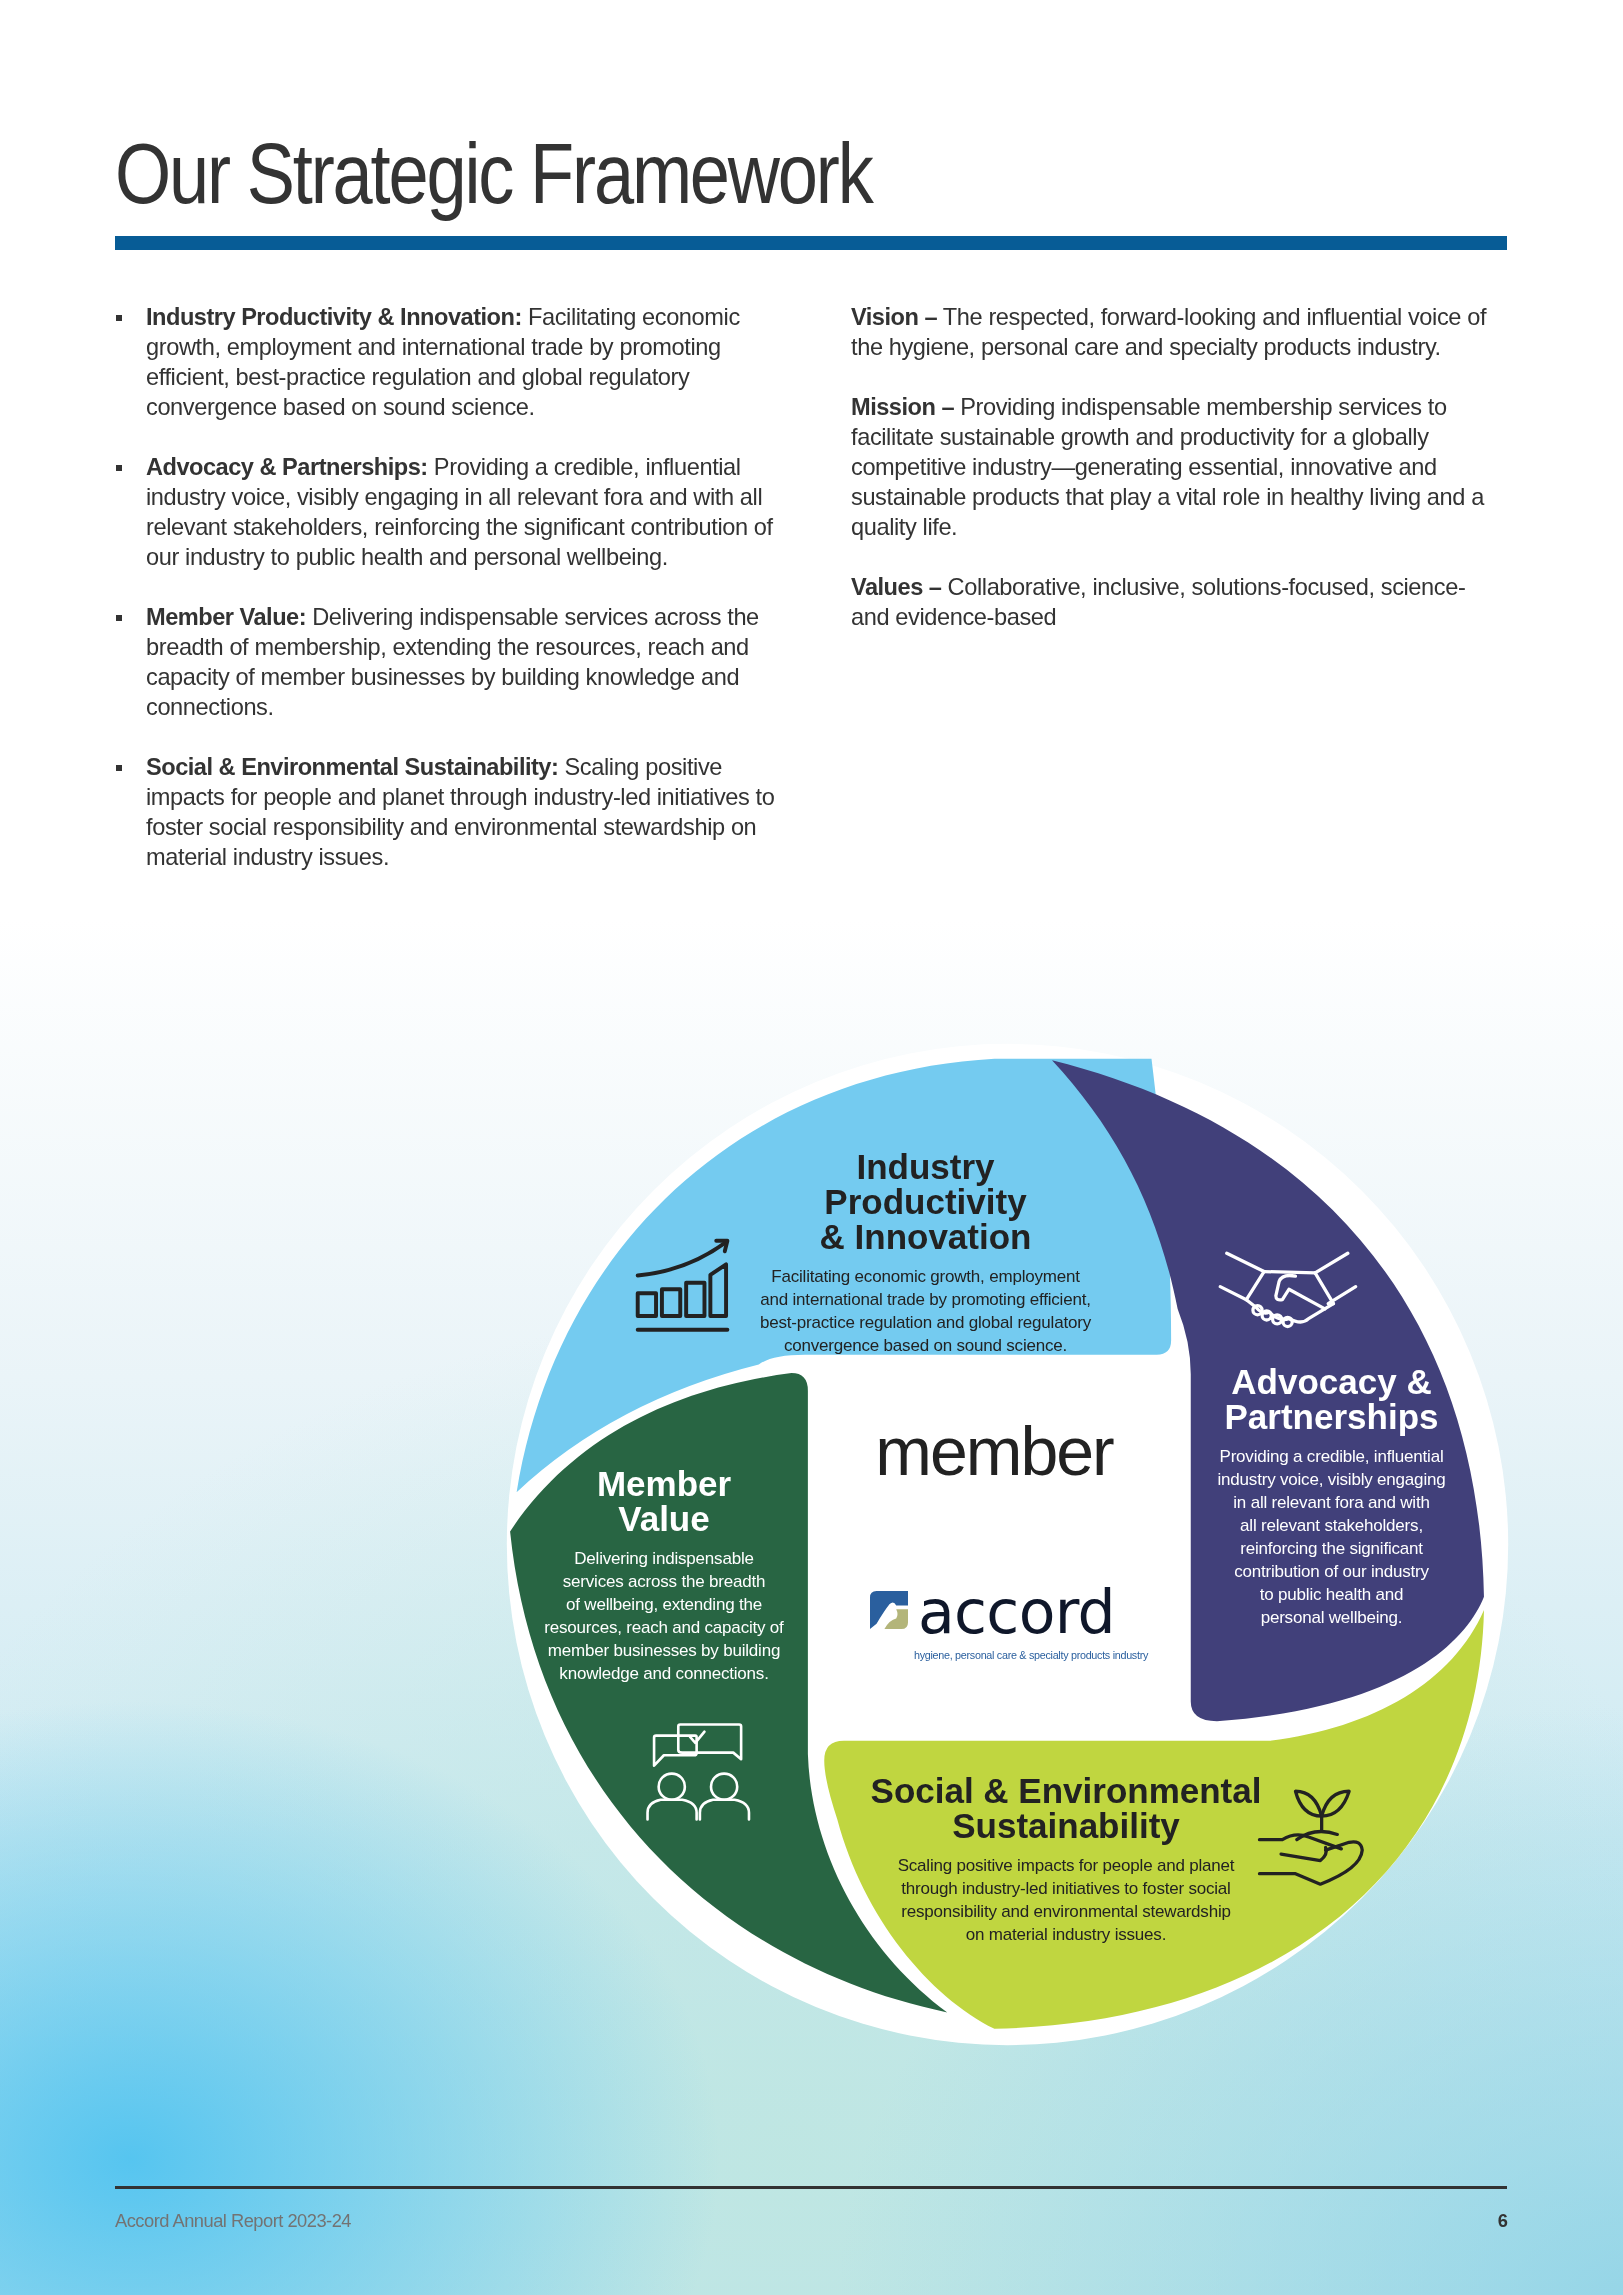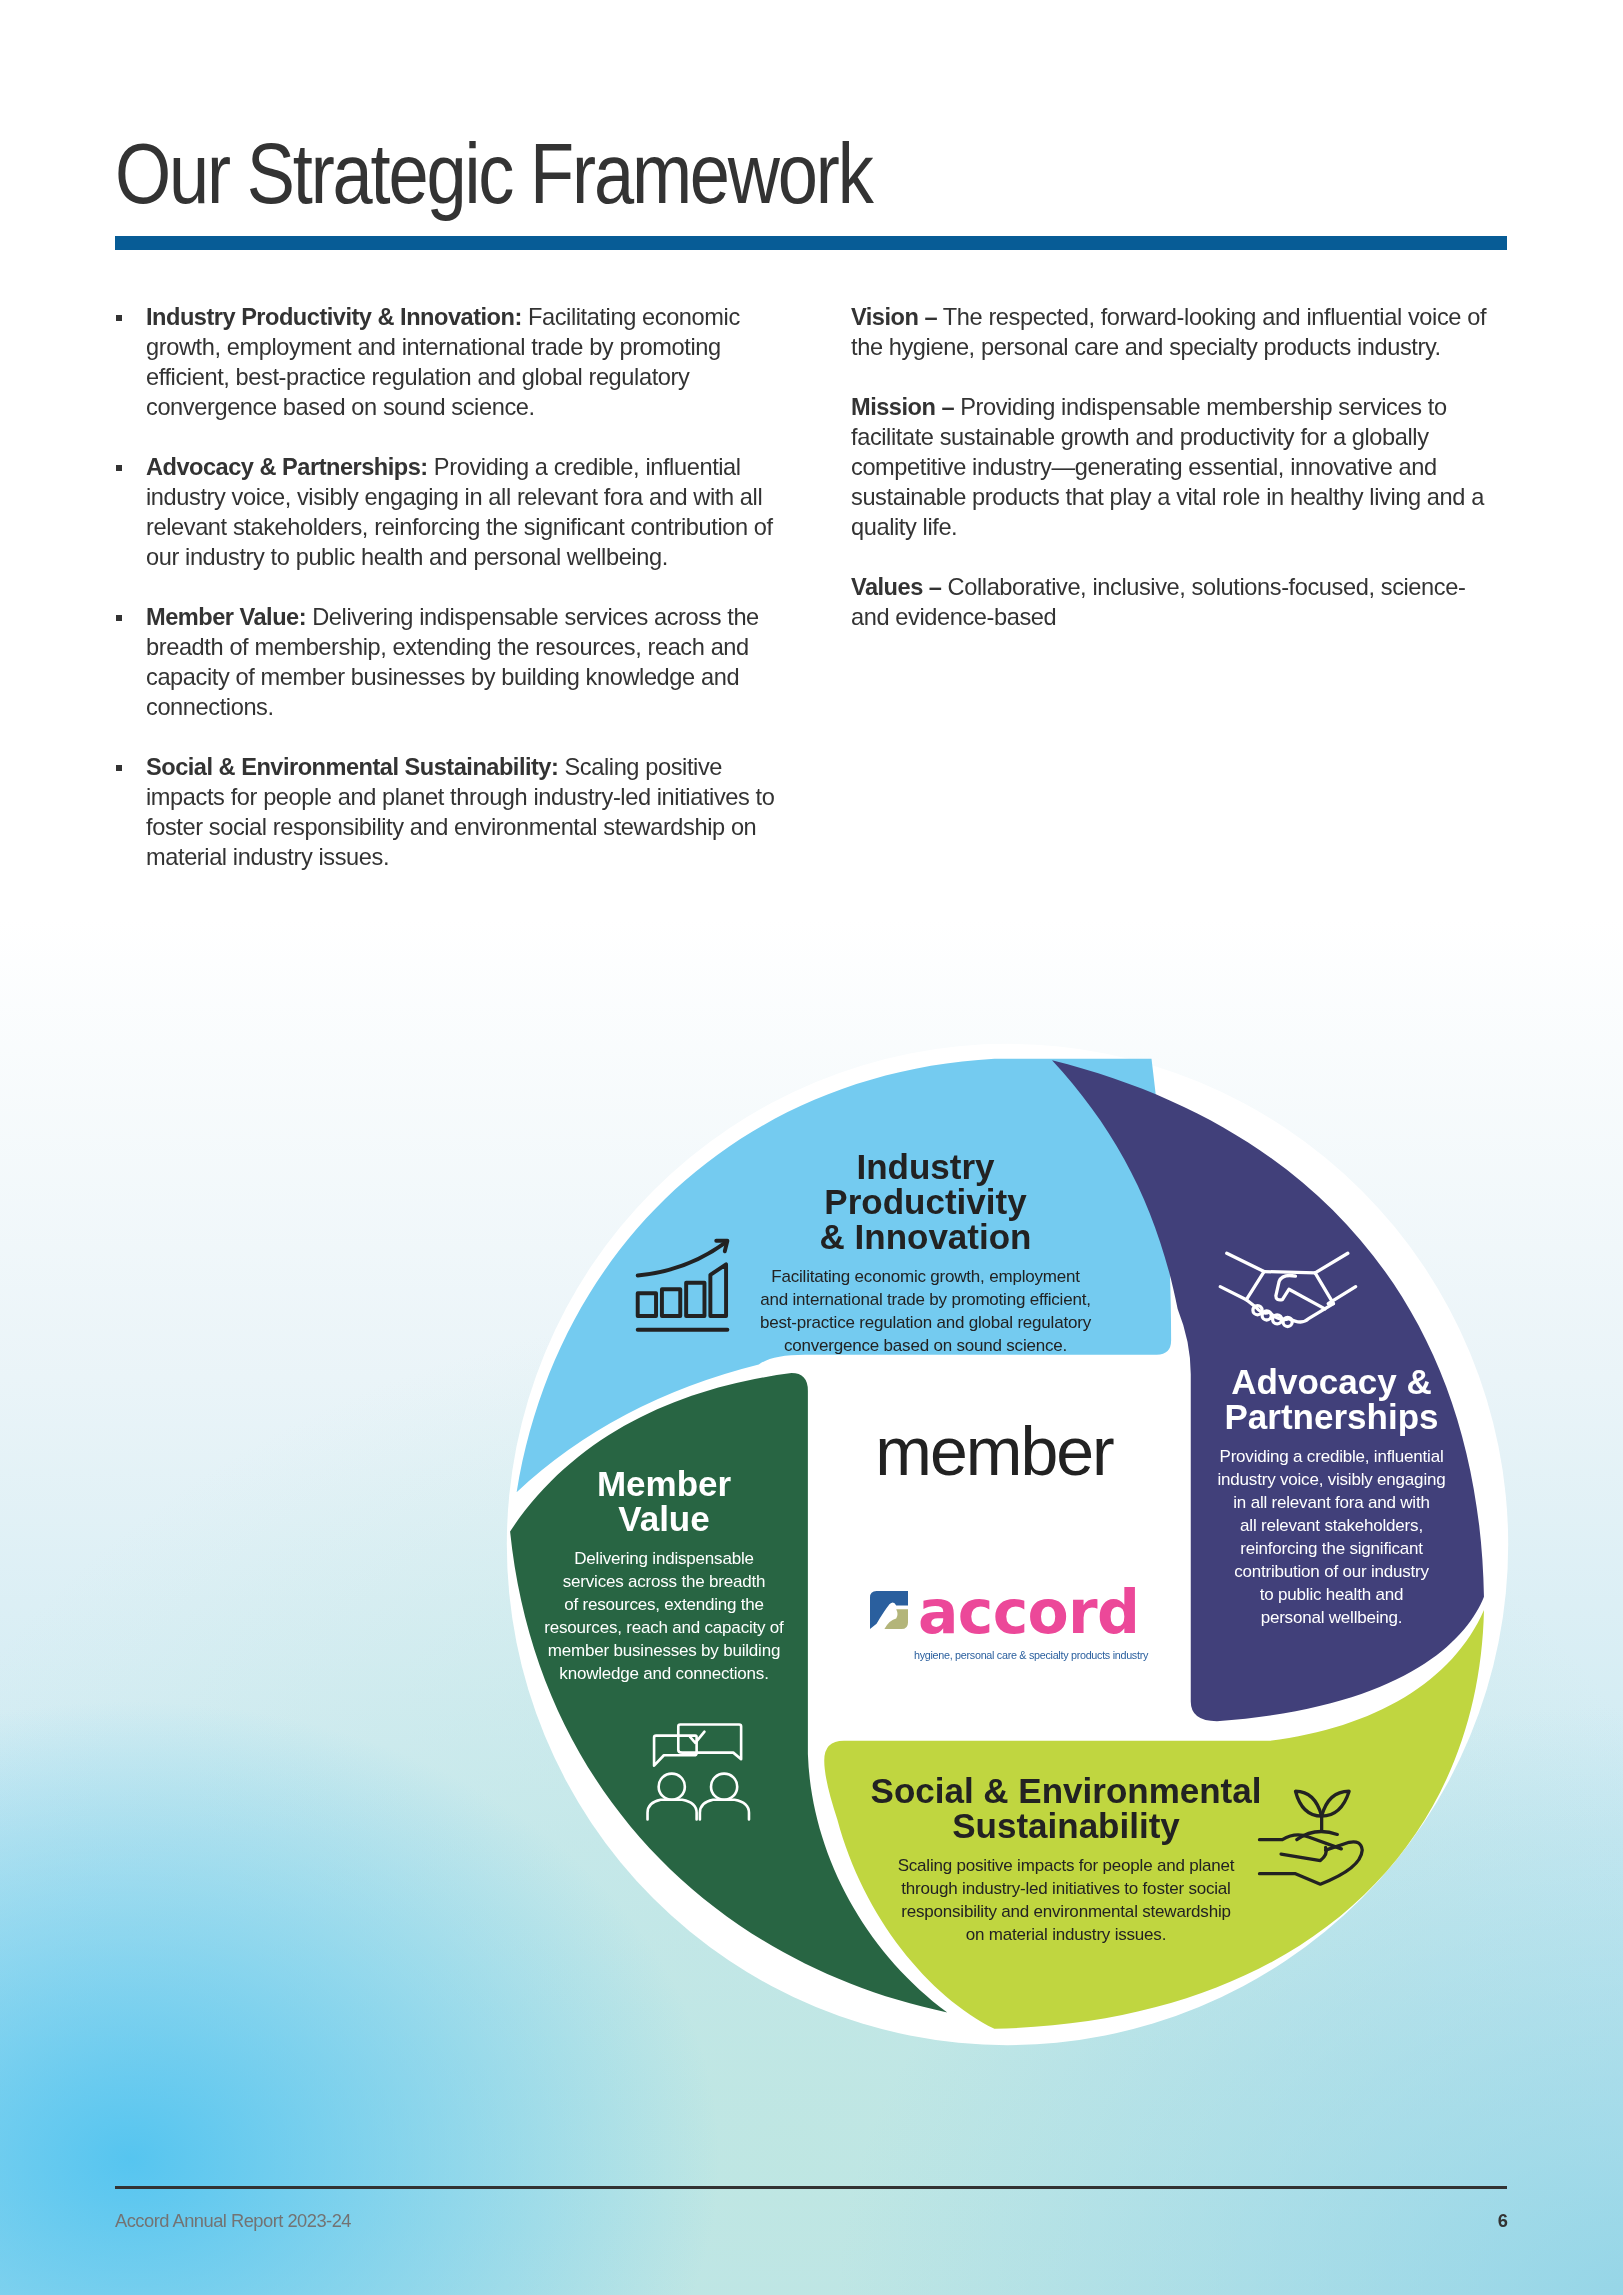--- a/index.html
+++ b/index.html
@@ -36,21 +36,21 @@
   .seg-desc { font-size: 17px; line-height: 23px; margin-top: 10.5px; letter-spacing: -0.2px; }
   .dark { color: #222; }
   .light { color: #ffffff; }
 
   .center-text {
     position: absolute; left: 824px; top: 1417px; width: 340px; text-align: center;
     font-size: 68px; line-height: 68px; color: #222; font-weight: 300; letter-spacing: -2px;
   }
   .logo { position: absolute; left: 870px; top: 1591px; width: 268px; height: 72px; }
   .logo-mark { position: absolute; left: 0; top: 0; width: 38px; height: 38px; }
-  .logo-word { position: absolute; left: 48px; top: -14.4px; font-size: 60px; font-weight: bold; color: #ec4899; letter-spacing: -0.7px; font-family: "DejaVu Sans", sans-serif; }
+  .logo-word { position: absolute; left: 48px; top: -14.4px; font-size: 60px; font-weight: normal; color: #0f172a; letter-spacing: -0.7px; font-family: "DejaVu Sans", sans-serif; }
   .logo-tag { position: absolute; left: 0; top: 58px; font-size: 10.8px; color: #2a5f9e; white-space: nowrap; letter-spacing: -0.3px; margin-left: 44px; }
 
   .footer-rule { position: absolute; left: 115px; top: 2186px; width: 1392px; height: 3.3px; background: #333; }
   .footer-left { position: absolute; left: 115px; top: 2210px; font-size: 18.3px; color: #737373; letter-spacing: -0.5px; }
   .footer-right { position: absolute; right: 115px; top: 2210px; font-size: 18.3px; color: #333; font-weight: bold; }
 </style>
 </head>
 <body>
 
 <h1 class="title">Our Strategic Framework</h1>
@@ -177,21 +177,21 @@
   </div>
 
   <div class="seg-text light" style="left:36px; top:432px; width:262px;">
     <div class="seg-title">
       <div>Member</div>
       <div>Value</div>
     </div>
     <div class="seg-desc">
       <div>Delivering indispensable</div>
       <div>services across the breadth</div>
-      <div>of resources, extending the</div>
+      <div>of wellbeing, extending the</div>
       <div>resources, reach and capacity of</div>
       <div>member businesses by building</div>
       <div>knowledge and connections.</div>
     </div>
   </div>
 
   <div class="seg-text dark" style="left:366px; top:739px; width:406px;">
     <div class="seg-title">
       <div>Social &amp; Environmental</div>
       <div>Sustainability</div>

